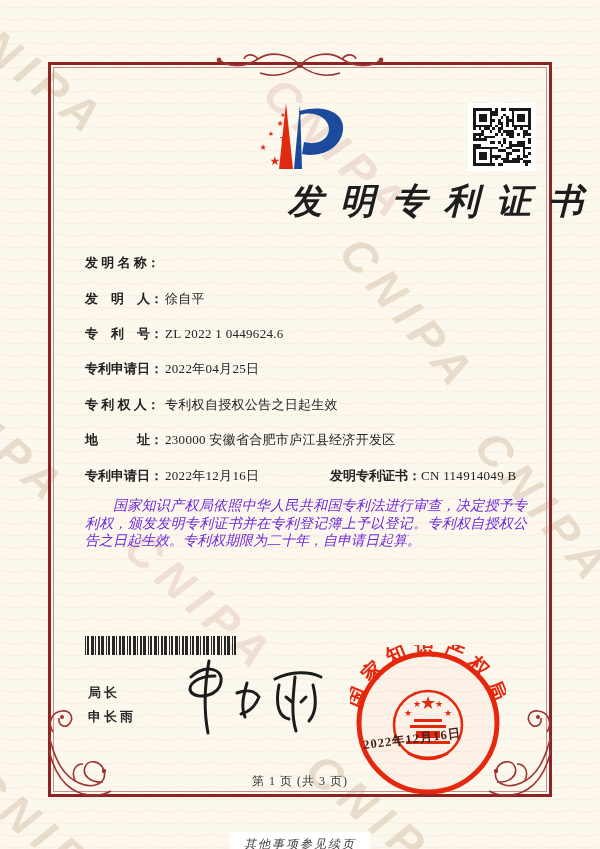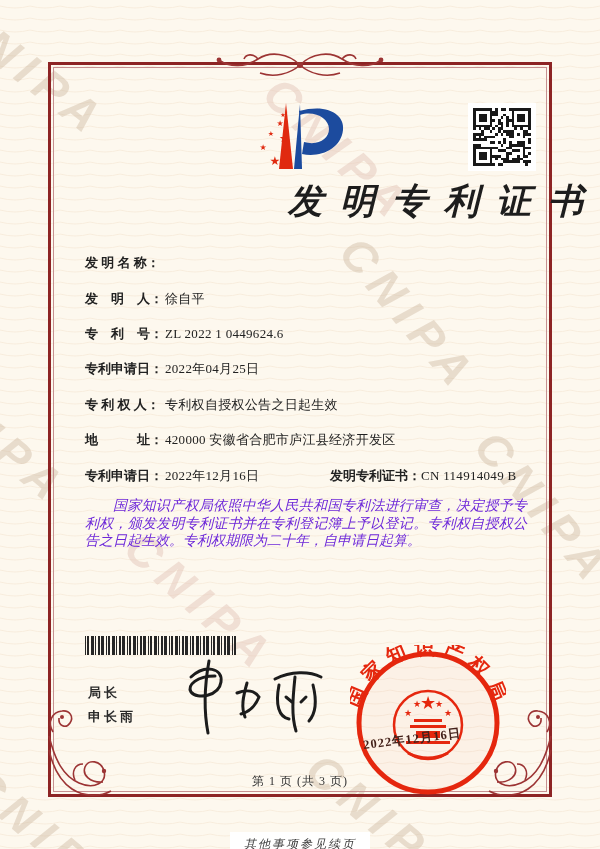--- a/index.html
+++ b/index.html
@@ -646,21 +646,21 @@
   <div class="row" style="top:360px">
     <span class="lab">专利申请日：</span>
     <span class="val">2022年04月25日</span>
   </div>
   <div class="row" style="top:396px">
     <span class="lab">专 利 权 人：</span>
     <span class="val">专利权自授权公告之日起生效</span>
   </div>
   <div class="row" style="top:431px">
     <span class="lab">地　　　址：</span>
-    <span class="val">420000 安徽省合肥市庐江县经济开发区</span>
+    <span class="val">230000 安徽省合肥市庐江县经济开发区</span>
   </div>
   <div class="row" style="top:467px">
     <span class="lab">专利申请日：</span>
     <span class="val">2022年12月16日</span>
   </div>
   <div class="row" style="top:467px;left:330px;right:auto">
     <span class="lab auto">发明专利证书：</span>
     <span class="val">CN 114914049 B</span>
   </div>
 

